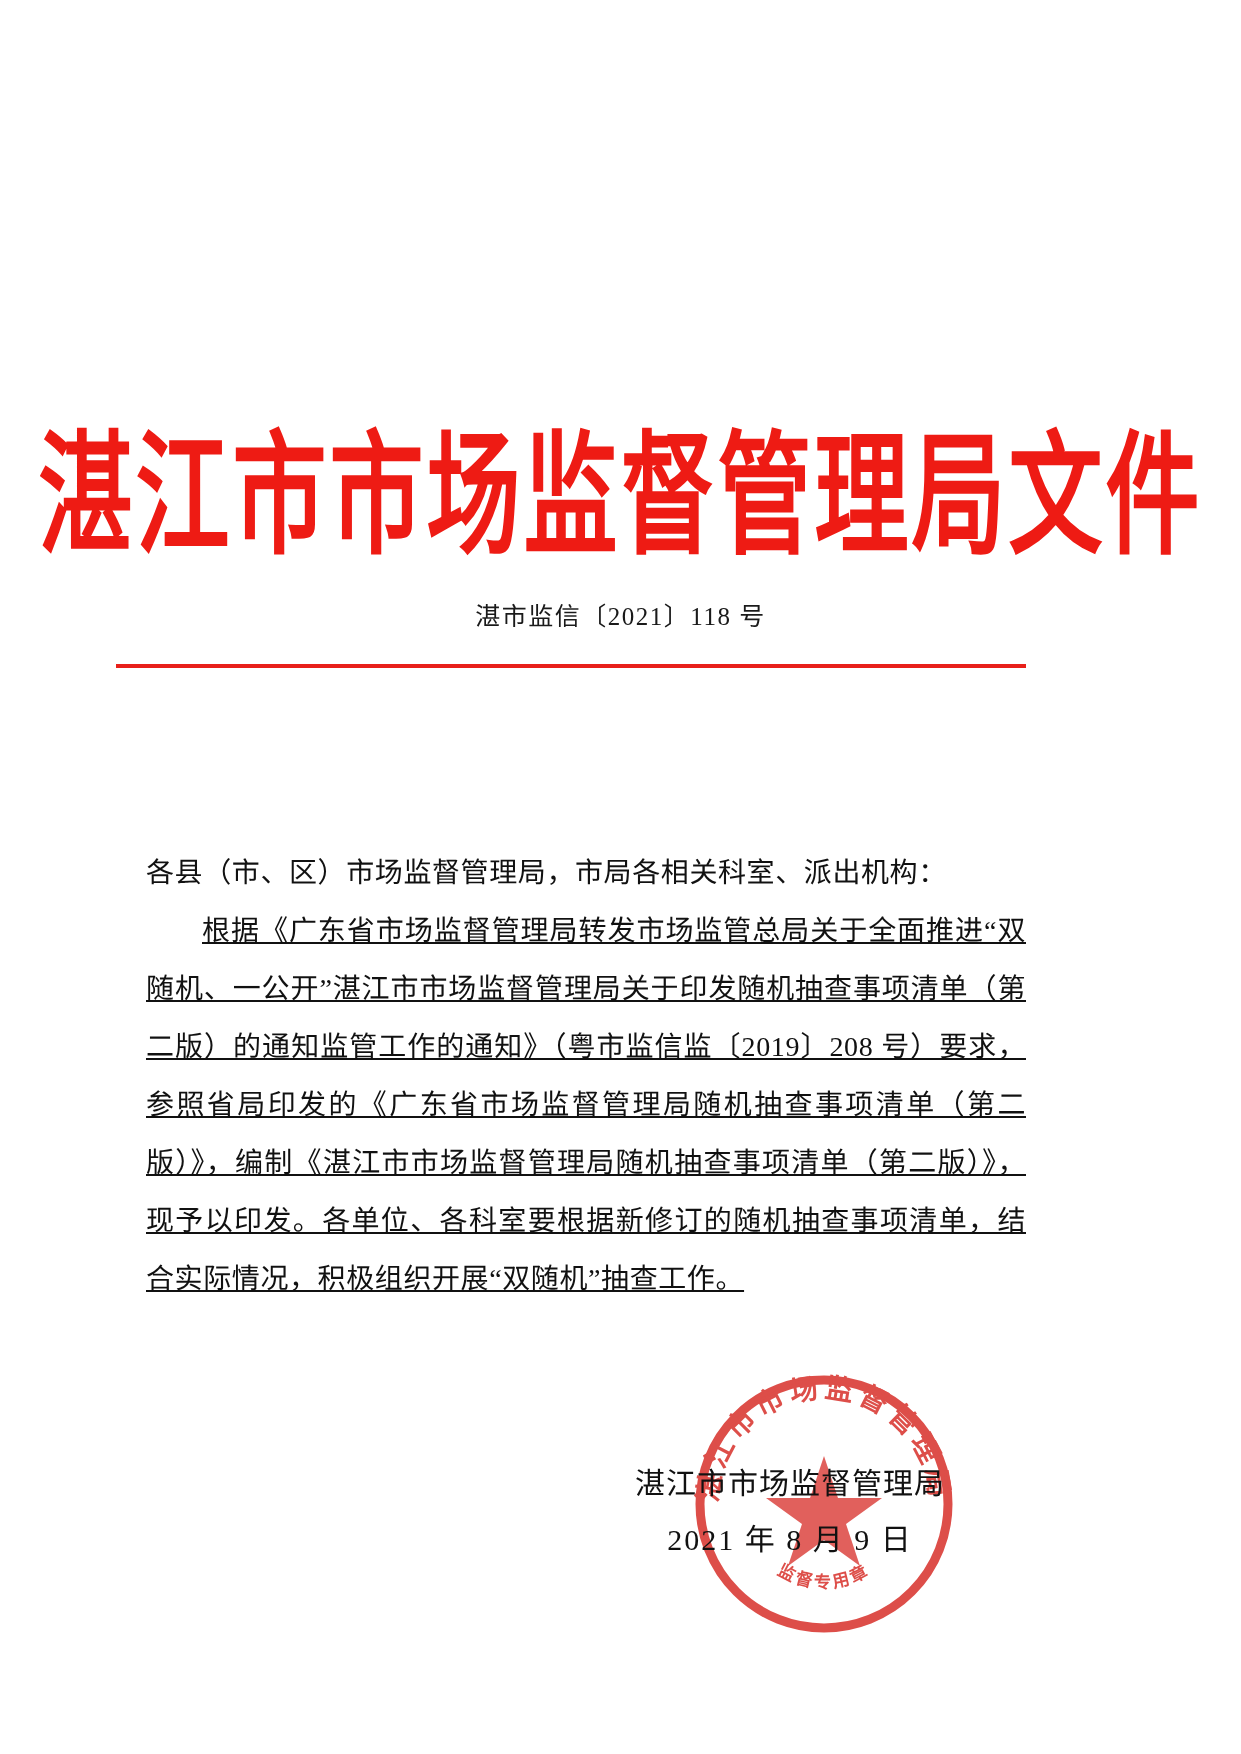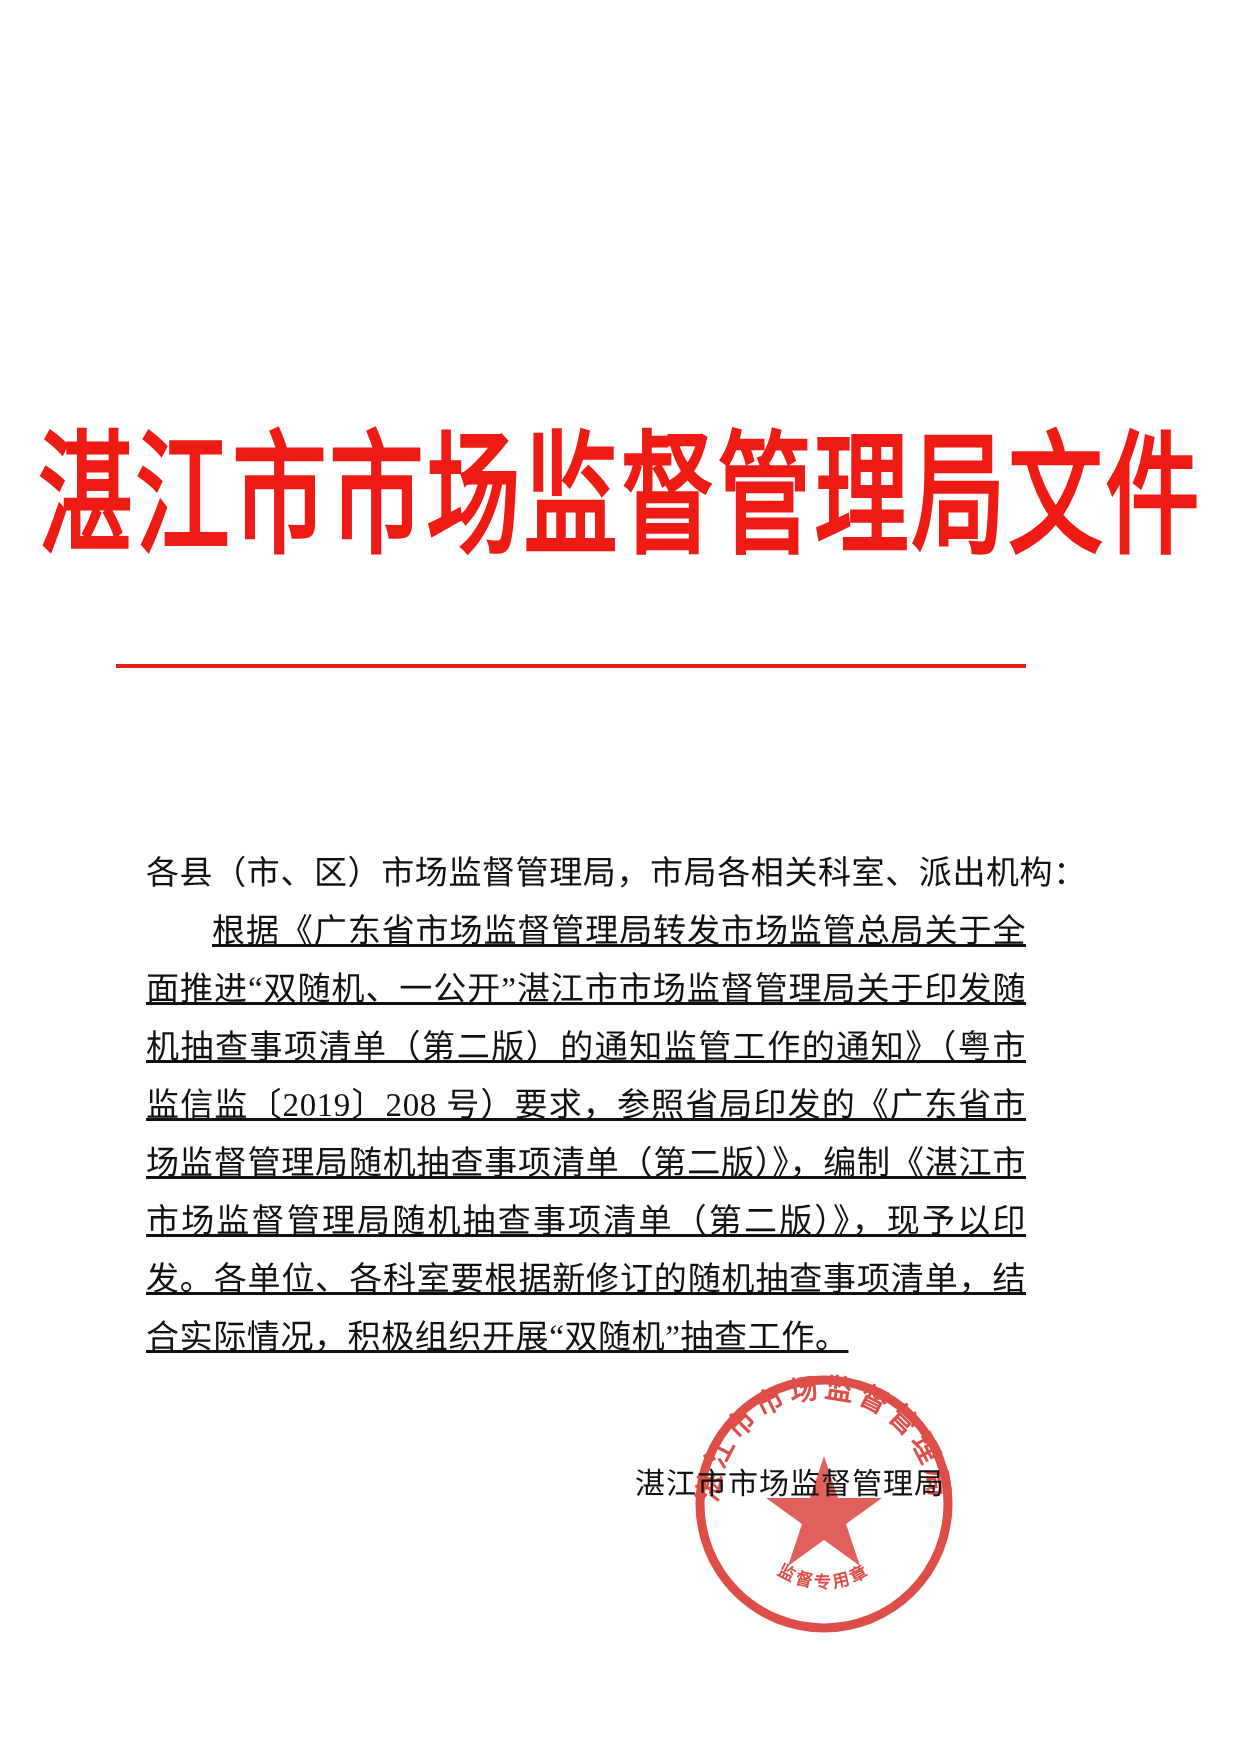--- a/index.html
+++ b/index.html
@@ -81,21 +81,21 @@
   .doc-title .tl {
     display: block;
   }
 
   
   .body-text {
     position: absolute;
     left: 146px;
     top: 828px;
     width: 880px;
-    font-size: 33px;
+    font-size: 28px;
     line-height: 58px;
     letter-spacing: 0.6px;
     color: #111111;
     text-align: justify;
   }
   .body-text .addressee {
     display: block;
     white-space: nowrap;
   }
   .body-text .para {
@@ -160,20 +160,21 @@
 </style>
 </head>
 <body>
 
 <div class="page">
 
   <div class="masthead">
     <span class="masthead-title">湛江市市场监督管理局文件</span>
   </div>
 
+  <div class="doc-number">湛市监信〔2021〕118 号</div>
 
   <div class="red-rule"></div>
 
 
   <div class="body-text">
     <span class="addressee">各县（市、区）市场监督管理局，市局各相关科室、派出机构：</span>
     <span class="para">根据《广东省市场监督管理局转发市场监管总局关于全面推进“双随机、一公开”湛江市市场监督管理局关于印发随机抽查事项清单（第二版）的通知监管工作的通知》（粤市监信监〔2019〕208 号）要求，参照省局印发的《广东省市场监督管理局随机抽查事项清单（第二版）》，编制《湛江市市场监督管理局随机抽查事项清单（第二版）》，现予以印发。各单位、各科室要根据新修订的随机抽查事项清单，结合实际情况，积极组织开展“双随机”抽查工作。</span>
   </div>
 
   <div class="seal">
@@ -188,15 +189,16 @@
       </text>
       <text class="seal-bottom-text" text-anchor="middle">
         <textPath href="#sealArcBottom" startOffset="50%">监督专用章</textPath>
       </text>
       <polygon points="136,88 150,130 194,130 158,156 172,198 136,172 100,198 114,156 78,130 122,130" fill="#d8322c" opacity="0.9"></polygon>
     </svg>
   </div>
 
   <div class="signature">
     <span class="sig-line">湛江市市场监督管理局</span>
+    <span class="sig-date">2021 年 8 月 9 日</span>
   </div>
 
 </div>
 
 </body></html>

